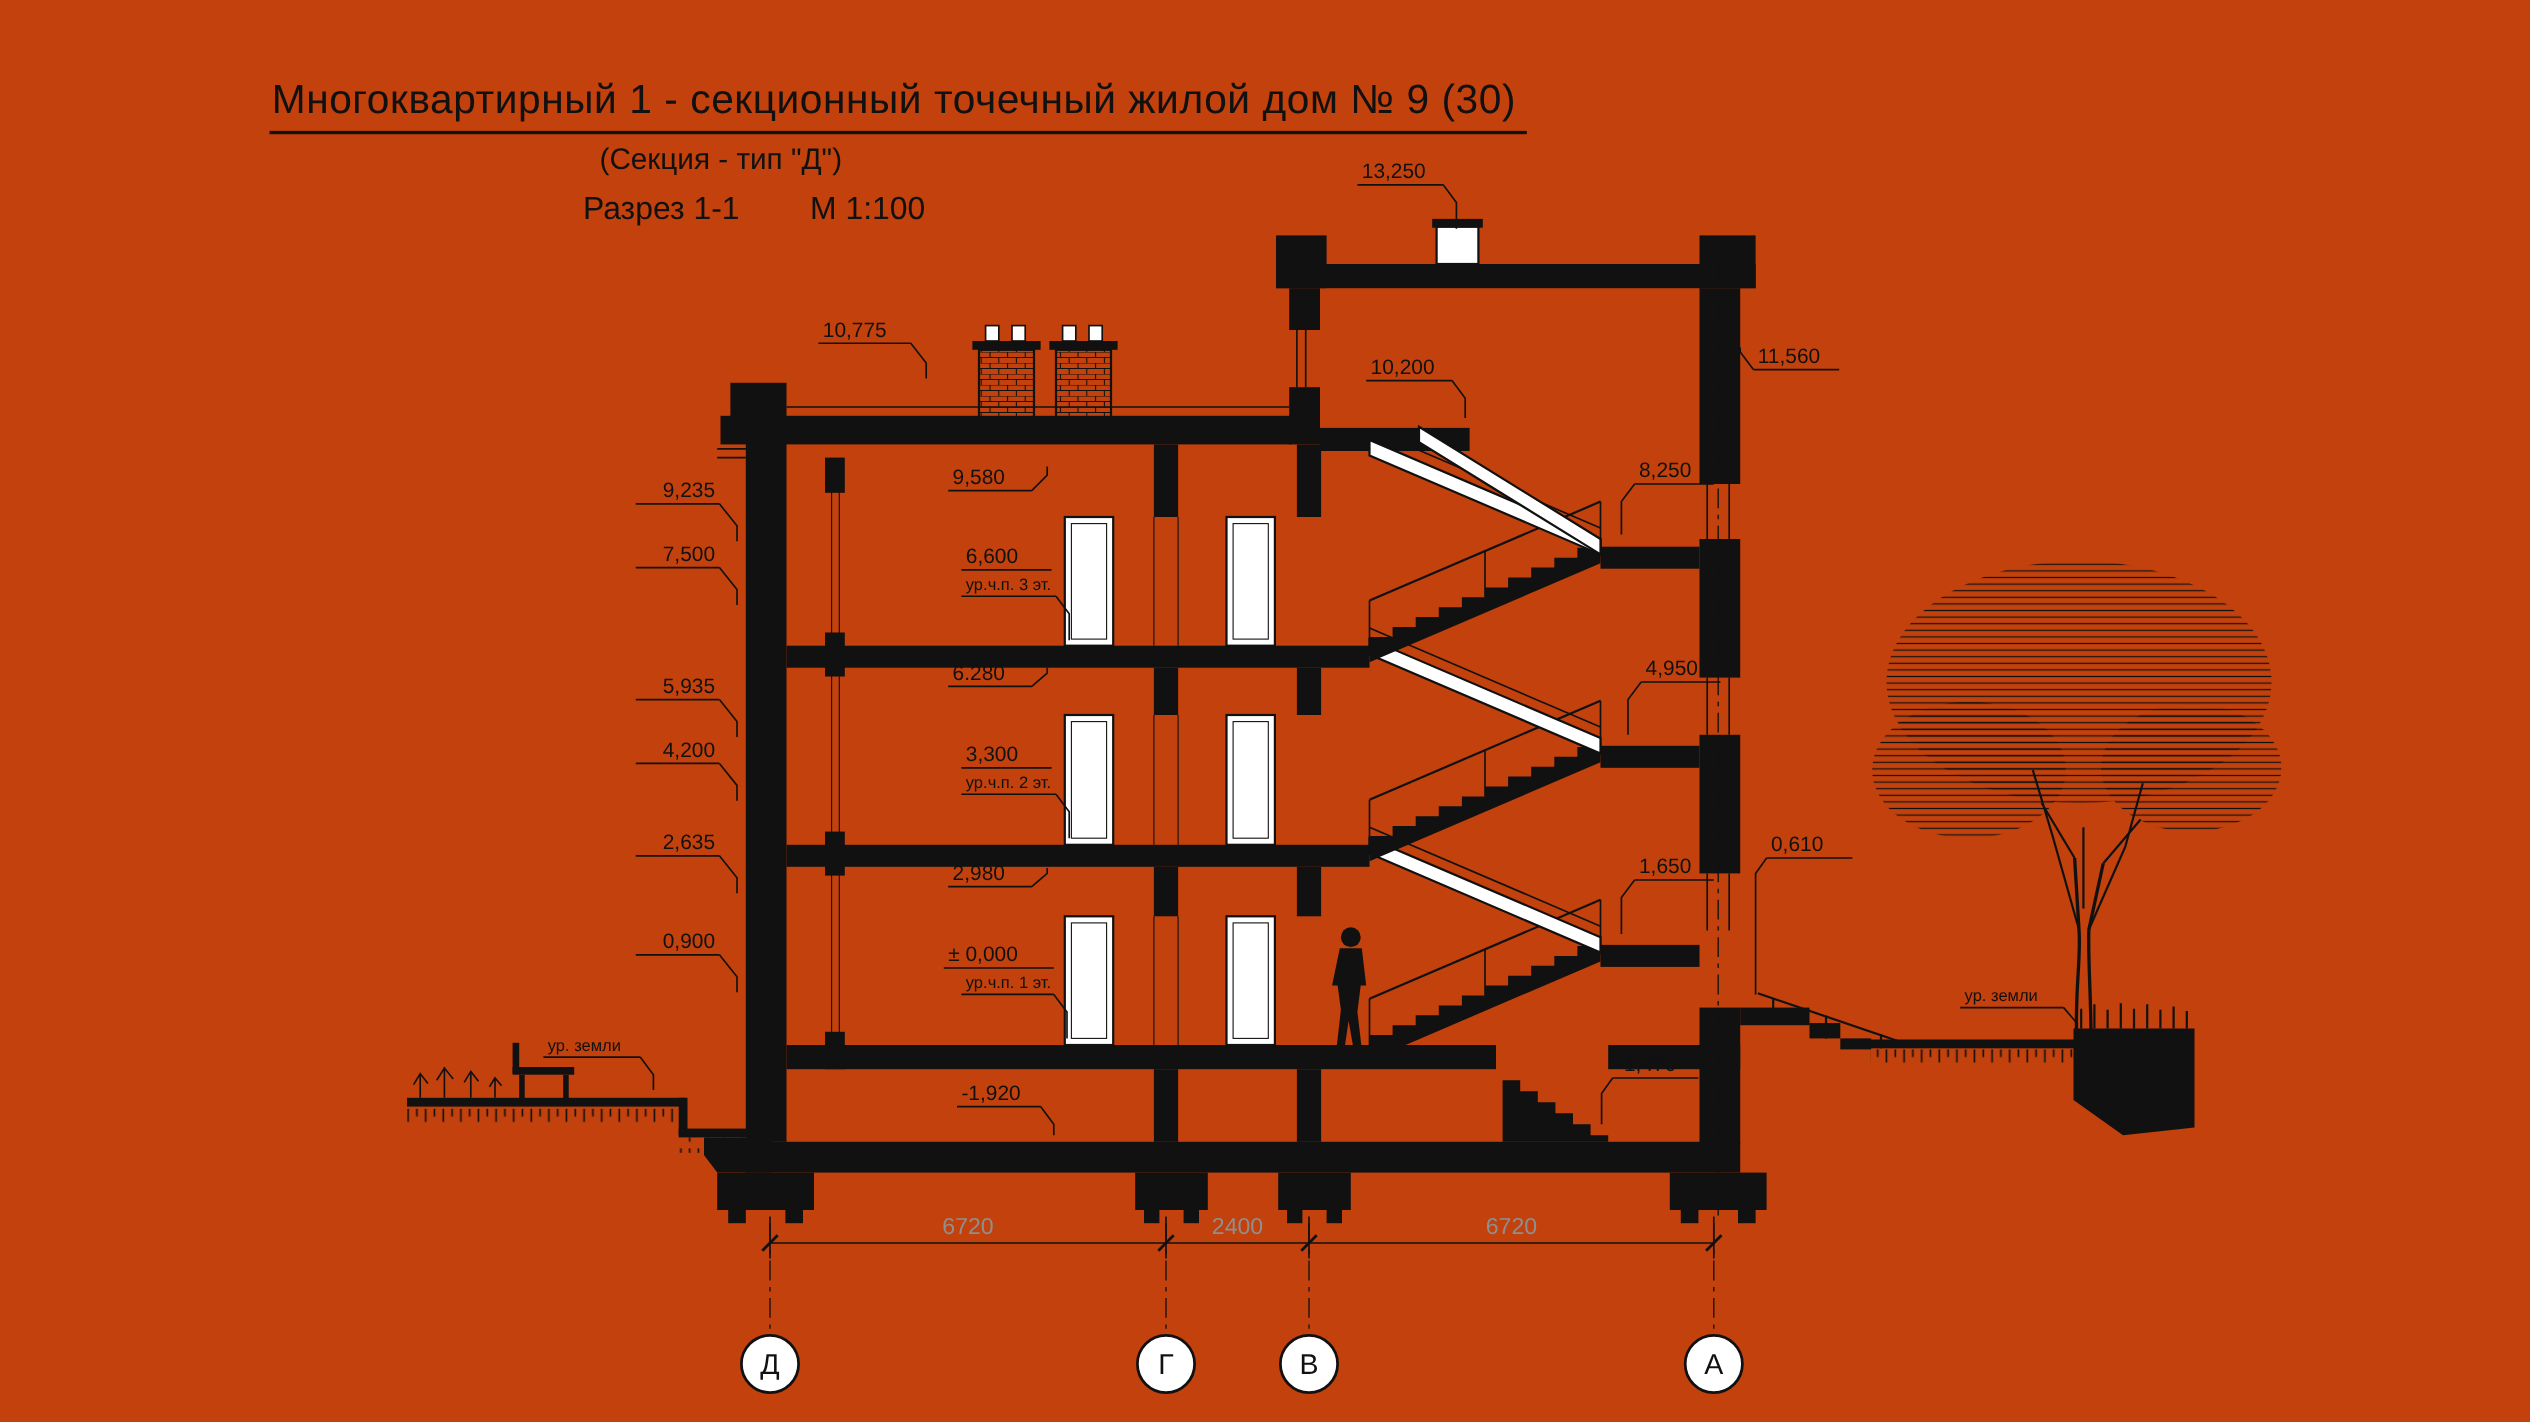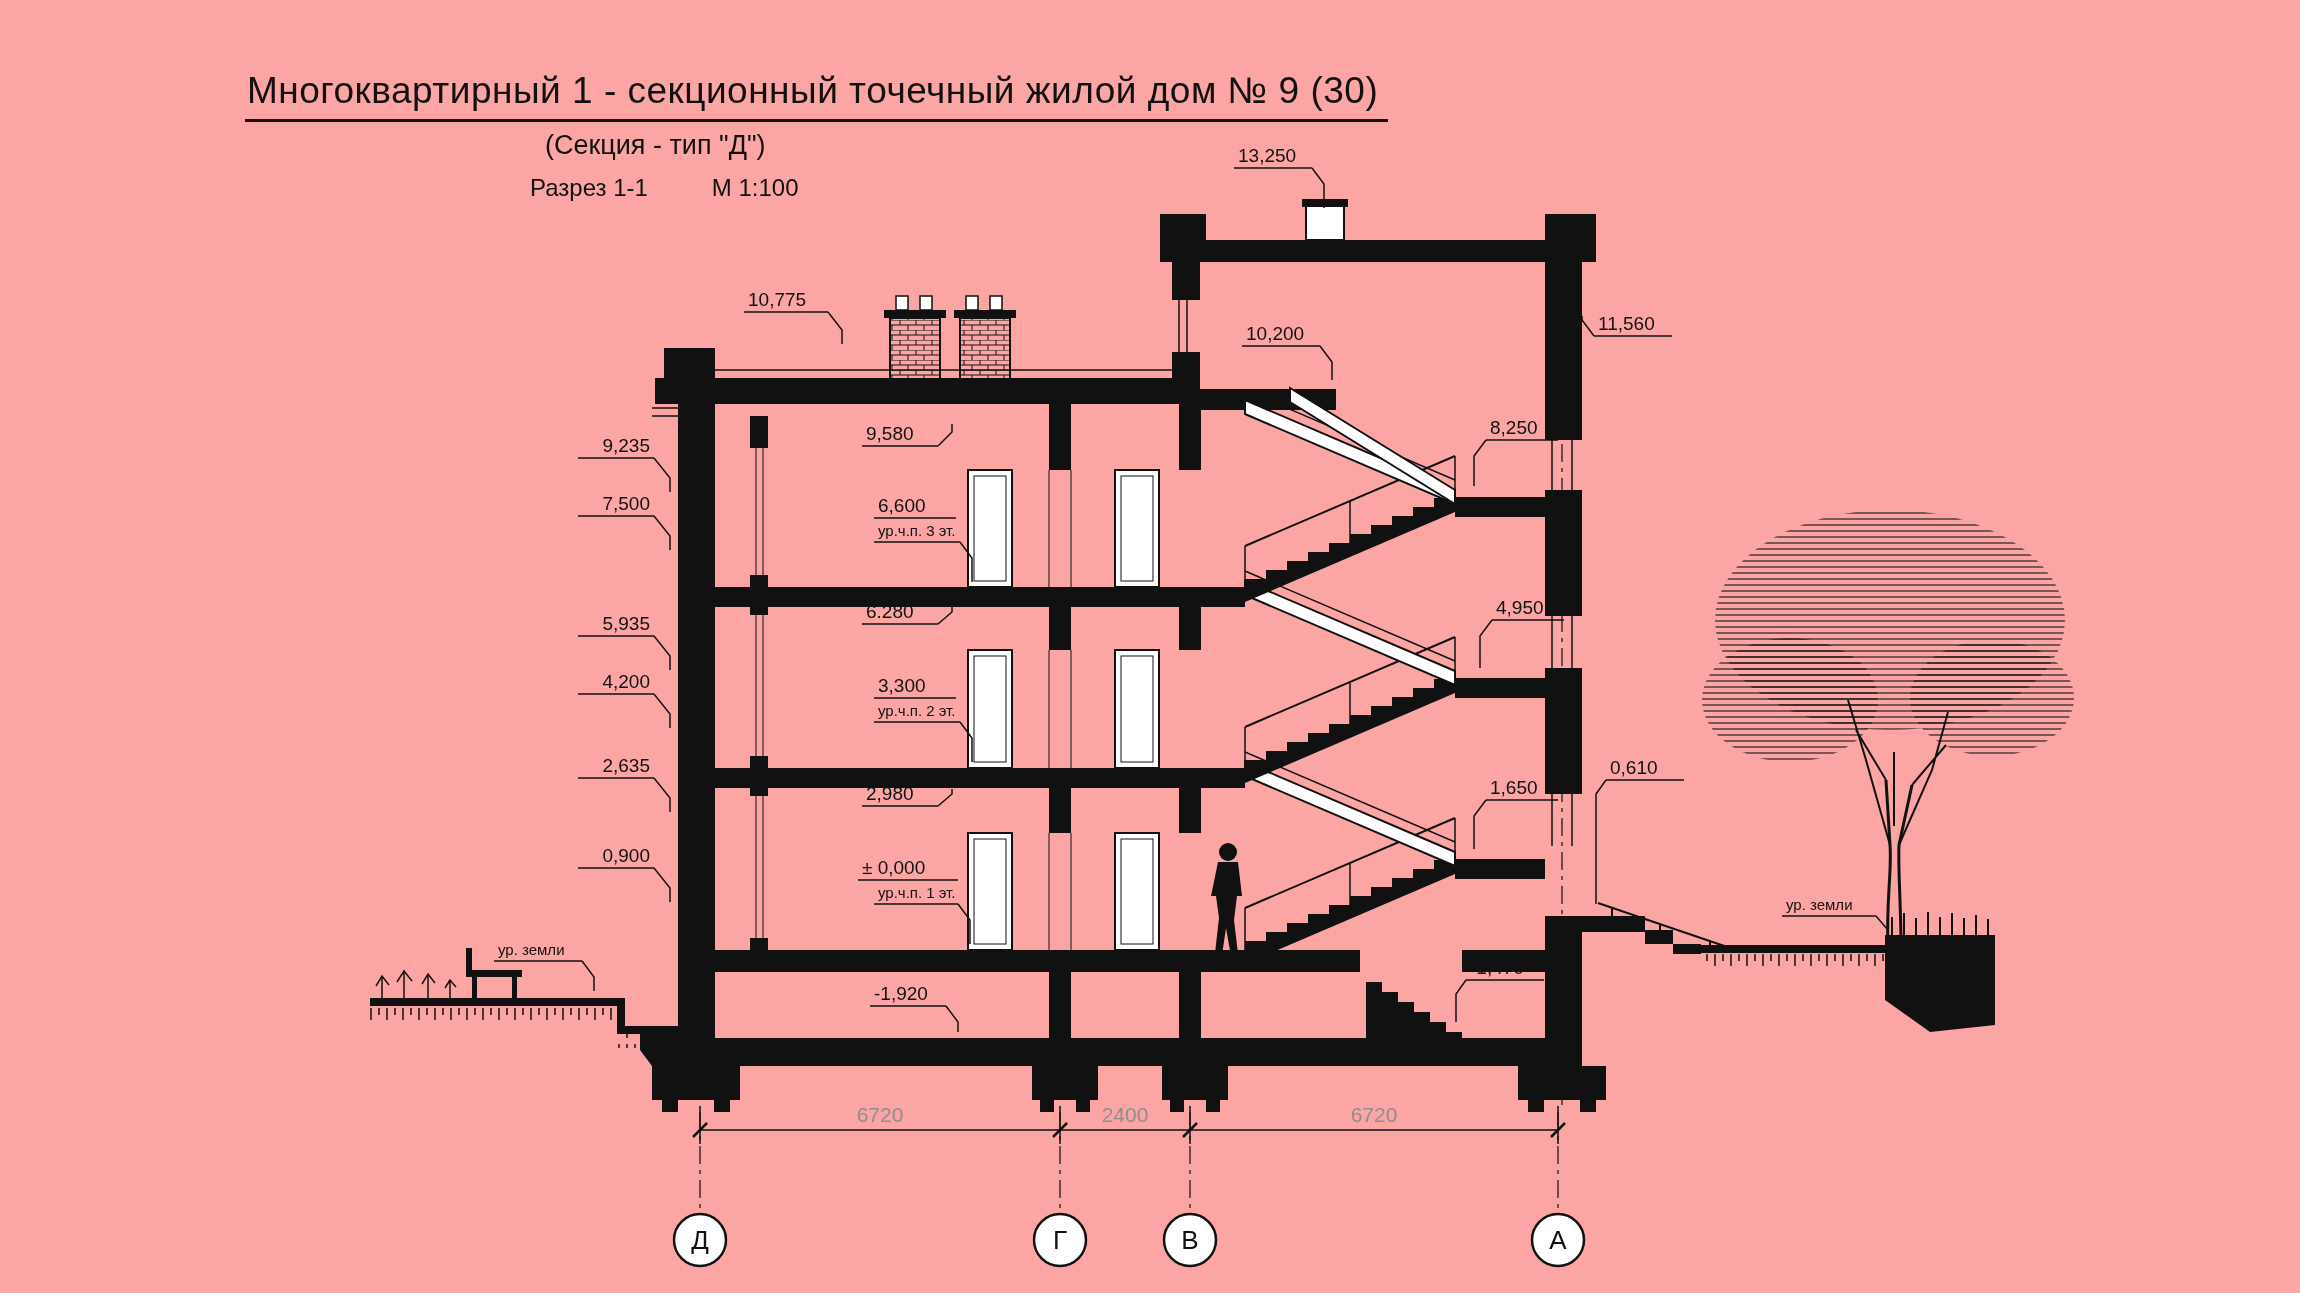--- a/index.html
+++ b/index.html
@@ -1,21 +1,21 @@
 <!DOCTYPE html>
 <html><head>
 <meta charset="utf-8">
 <style>
   html,body{margin:0;padding:0;background:#fff;}
   body{font-family:"Liberation Sans",sans-serif;color:#111;}
-  .page{position:relative;width:2300px;height:1293px;background:#fca5a5;overflow:hidden;}
+  .page{position:relative;width:2300px;height:1293px;background:#c2410c;overflow:hidden;}
   .title{position:absolute;left:245px;top:70px;font-size:37px;letter-spacing:.5px;
          border-bottom:3px solid #111;padding:0 10px 7px 2px;white-space:nowrap;}
   .subtitle{position:absolute;left:545px;top:130px;font-size:27px;white-space:nowrap;}
-  .viewline{position:absolute;left:530px;top:174px;font-size:24px;display:flex;gap:64px;white-space:nowrap;}
+  .viewline{position:absolute;left:530px;top:174px;font-size:29px;display:flex;gap:64px;white-space:nowrap;}
   svg{position:absolute;left:0;top:0;}
   svg text{fill:#111;font-size:19px;font-family:"Liberation Sans",sans-serif;}
   svg text.lbl{font-size:15px;}
   svg text.dim{fill:#8f8f8f;font-size:21px;}
   svg text.ax{font-size:26px;text-anchor:middle;}
   .ink{stroke:#111;fill:none;}
   .blk{fill:#111;stroke:none;}
   .wht{fill:#fff;stroke:#111;}
 </style>
 </head>

